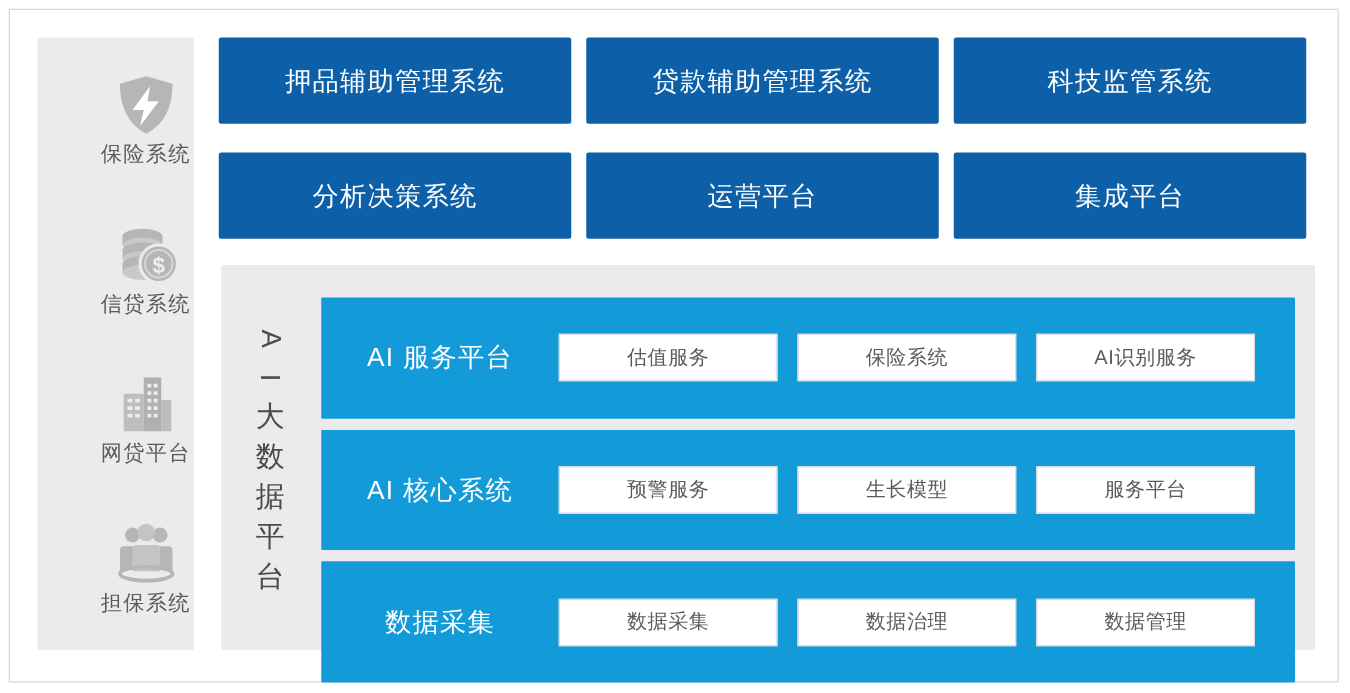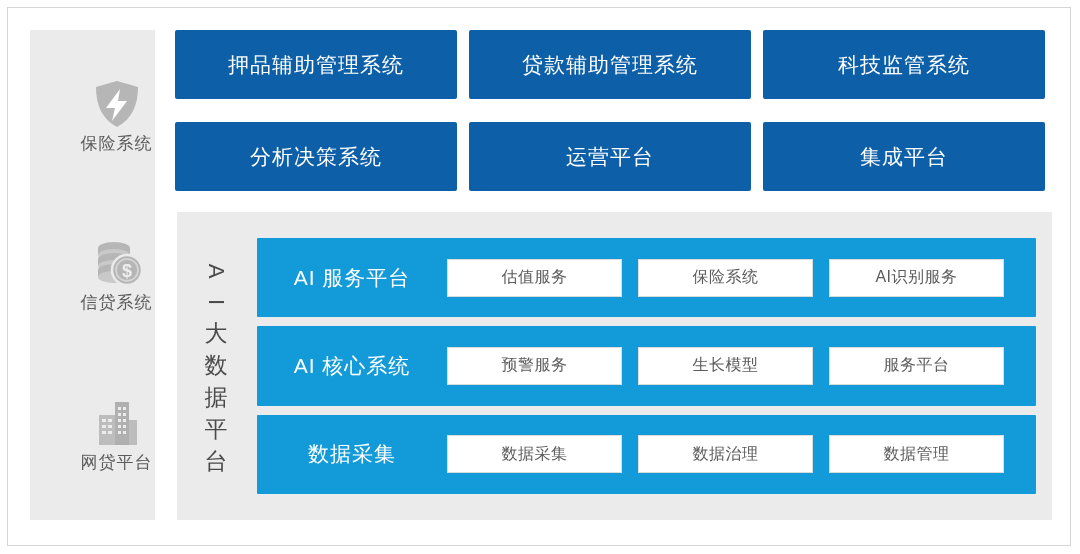--- a/index.html
+++ b/index.html
@@ -125,21 +125,21 @@
     transform: rotate(90deg);
     display: inline-block;
     font-size: 22px;
   }
 
   #ai-rows {
     position: absolute;
     left: 80px;
     top: 26px;
     width: 779px;
-    height: 256px;
+    height: 308px;
     display: flex;
     flex-direction: column;
     gap: 9px;
   }
   .ai-row {
     flex: 1;
     background: #139bd9;
     display: flex;
     align-items: center;
     border-radius: 1px;
@@ -234,20 +234,34 @@
             <rect x="28" y="27" width="3" height="3"></rect>
               <rect x="33" y="27" width="3" height="3"></rect>
             <rect x="28" y="33" width="3" height="3"></rect>
               <rect x="33" y="33" width="3" height="3"></rect>
           </g>
         </svg>
       </span>
       <span class="side-label">网贷平台</span>
     </div>
 
+    <div class="side-item">
+      <span class="side-icon">
+        <svg viewBox="0 0 54 50" width="54" height="50" aria-hidden="true">
+          <circle cx="16" cy="10" r="6" fill="#b6b6b6"></circle>
+          <path d="M9 19 h14 a3 3 0 0 1 3 3 v16 h-20 v-16 a3 3 0 0 1 3 -3 z" fill="#b6b6b6"></path>
+          <circle cx="38" cy="10" r="6" fill="#b6b6b6"></circle>
+          <path d="M31 19 h14 a3 3 0 0 1 3 3 v16 h-20 v-16 a3 3 0 0 1 3 -3 z" fill="#b6b6b6"></path>
+          <circle cx="27" cy="8" r="7" fill="#c4c4c4"></circle>
+          <path d="M19 18 h16 a3 3 0 0 1 3 3 v18 h-22 v-18 a3 3 0 0 1 3 -3 z" fill="#c4c4c4"></path>
+          <ellipse cx="27" cy="41" rx="21" ry="5.5" fill="none" stroke="#b6b6b6" stroke-width="3"></ellipse>
+        </svg>
+      </span>
+      <span class="side-label">担保系统</span>
+    </div>
 
   </div>
 
   <div class="bar-row" id="bar-row-1">
     <div class="blue-bar">押品辅助管理系统</div>
     <div class="blue-bar">贷款辅助管理系统</div>
     <div class="blue-bar">科技监管系统</div>
   </div>
 
   <div class="bar-row" id="bar-row-2">

